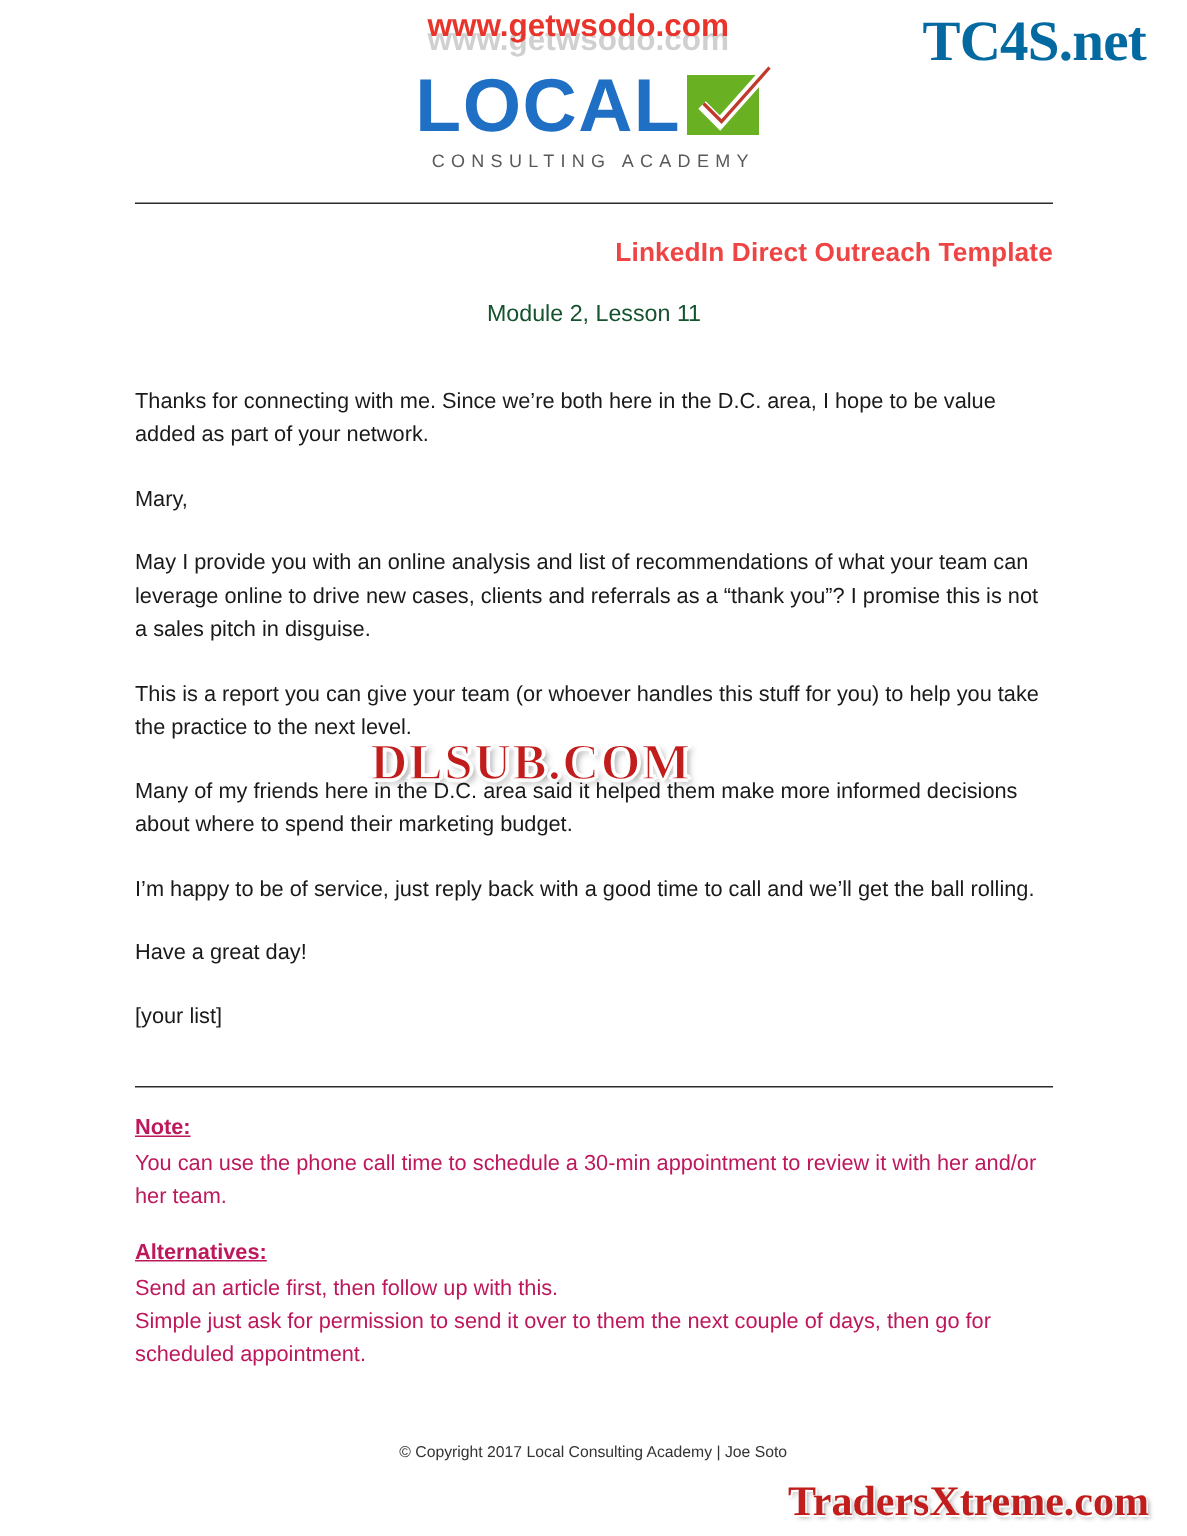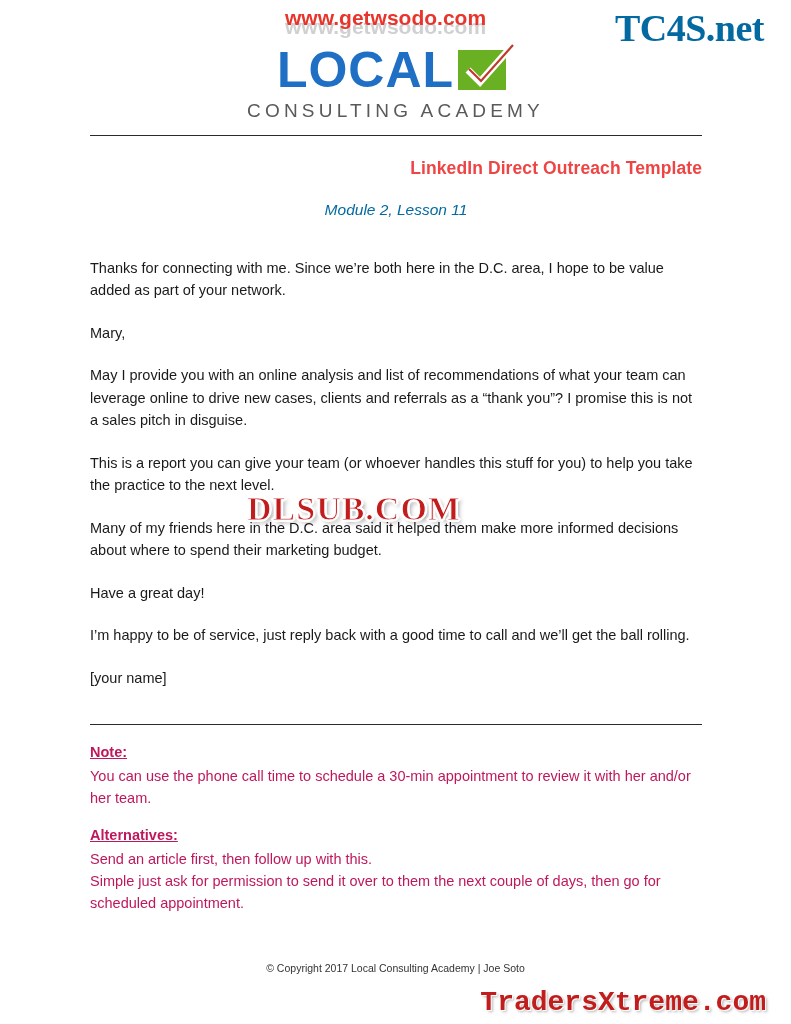--- a/index.html
+++ b/index.html
@@ -72,21 +72,21 @@
     text-shadow:
        2px 0 0 #ffffff, -2px 0 0 #ffffff, 0 2px 0 #ffffff, 0 -2px 0 #ffffff,
        1px 1px 0 #ffffff, -1px -1px 0 #ffffff, 1px -1px 0 #ffffff, -1px 1px 0 #ffffff,
        3px 3px 4px rgba(0,0,0,0.35);
     white-space: nowrap;
   }
   .wm-traders {
     position: absolute;
     bottom: 6px;
     right: 20px;
-    font-family: Liberation Mono, monospace;
+    font-family: Liberation Serif, serif;
     font-size: 28px;
     font-weight: bold;
     color: #c21d1d;
     text-shadow: 1px 1px 0 #ffffff, 2px 2px 3px rgba(0,0,0,0.3);
     white-space: nowrap;
     z-index: 6;
   }
 
   
   .logo-block {
@@ -112,21 +112,21 @@
     line-height: 52px;
   }
   .logo-mark {
     position: relative;
     width: 58px;
     height: 52px;
     margin-left: 2px;
   }
   .logo-sub {
     font-family: "Liberation Sans", sans-serif;
-    font-size: 19px;
+    font-size: 12px;
     letter-spacing: 4.2px;
     color: #58595b;
     margin-top: 4px;
     text-align: center;
   }
 
   
   .hr {
     position: absolute;
     left: 90px;
@@ -149,23 +149,22 @@
     text-align: right;
     font-size: 17.5px;
     font-weight: bold;
     color: #ef4444;
     margin: 8px 0 0 0;
     letter-spacing: 0.1px;
   }
   .doc-subtitle {
     text-align: center;
     font-size: 15.5px;
-    color: #0369a1;
+    color: #14532d;
     margin: 22px 0 0 0;
-    font-style: italic;
   }
   .body-copy {
     margin-top: 38px;
     font-size: 14.5px;
     line-height: 1.55;
     color: #1a1a1a;
   }
   .body-copy p {
     margin: 0 0 20px 0;
   }
@@ -237,23 +236,23 @@
   <div class="doc">
     <div class="doc-title">LinkedIn Direct Outreach Template</div>
     <div class="doc-subtitle">Module 2, Lesson 11</div>
 
     <div class="body-copy">
       <p>Thanks for connecting with me. Since we’re both here in the D.C. area, I hope to be value added as part of your network.</p>
       <p>Mary,</p>
       <p>May I provide you with an online analysis and list of recommendations of what your team can leverage online to drive new cases, clients and referrals as a “thank you”? I promise this is not a sales pitch in disguise.</p>
       <p>This is a report you can give your team (or whoever handles this stuff for you) to help you take the practice to the next level.</p>
       <p>Many of my friends here in the D.C. area said it helped them make more informed decisions about where to spend their marketing budget.</p>
+      <p>I’m happy to be of service, just reply back with a good time to call and we’ll get the ball rolling.</p>
       <p>Have a great day!</p>
-      <p>I’m happy to be of service, just reply back with a good time to call and we’ll get the ball rolling.</p>
-      <p>[your name]</p>
+      <p>[your list]</p>
     </div>
   </div>
 
   <div class="hr hr-bottom"></div>
 
   <div class="notes">
     <h4>Note:</h4>
     <p>You can use the phone call time to schedule a 30-min appointment to review it with her and/or her team.</p>
     <h4 class="alt-head">Alternatives:</h4>
     <p class="alt-line">Send an article first, then follow up with this.</p>

